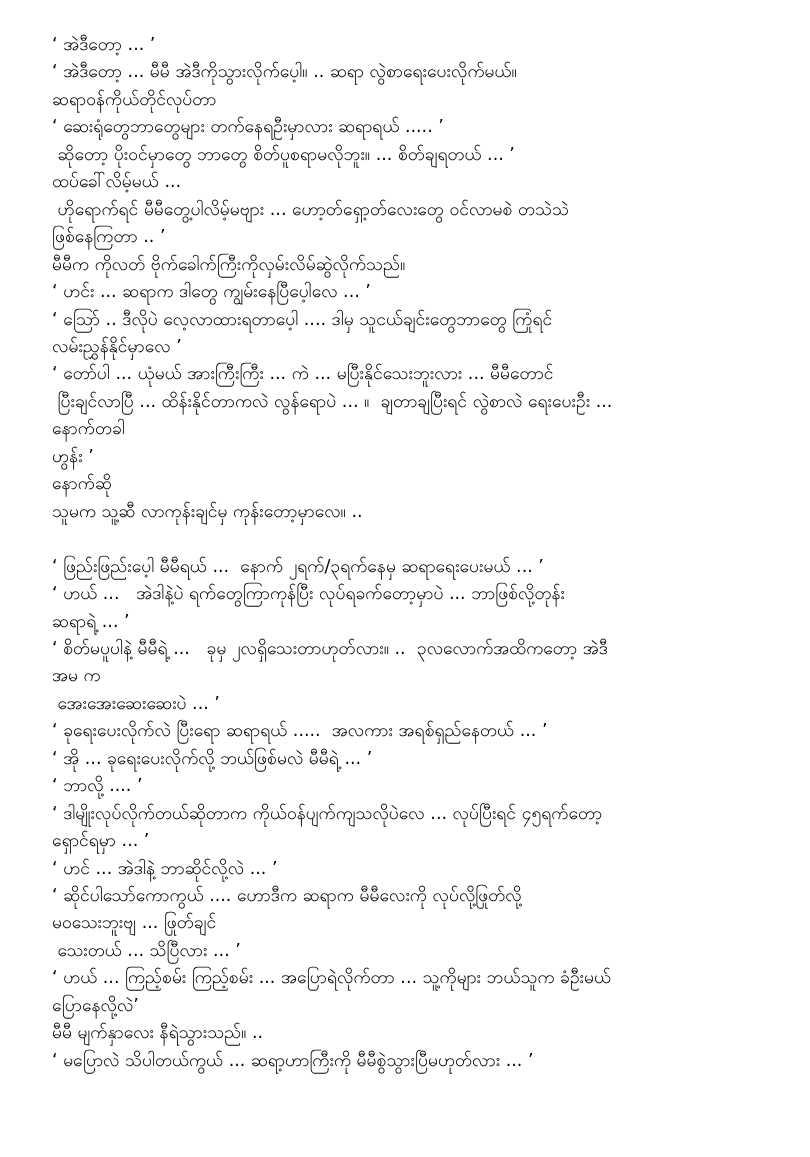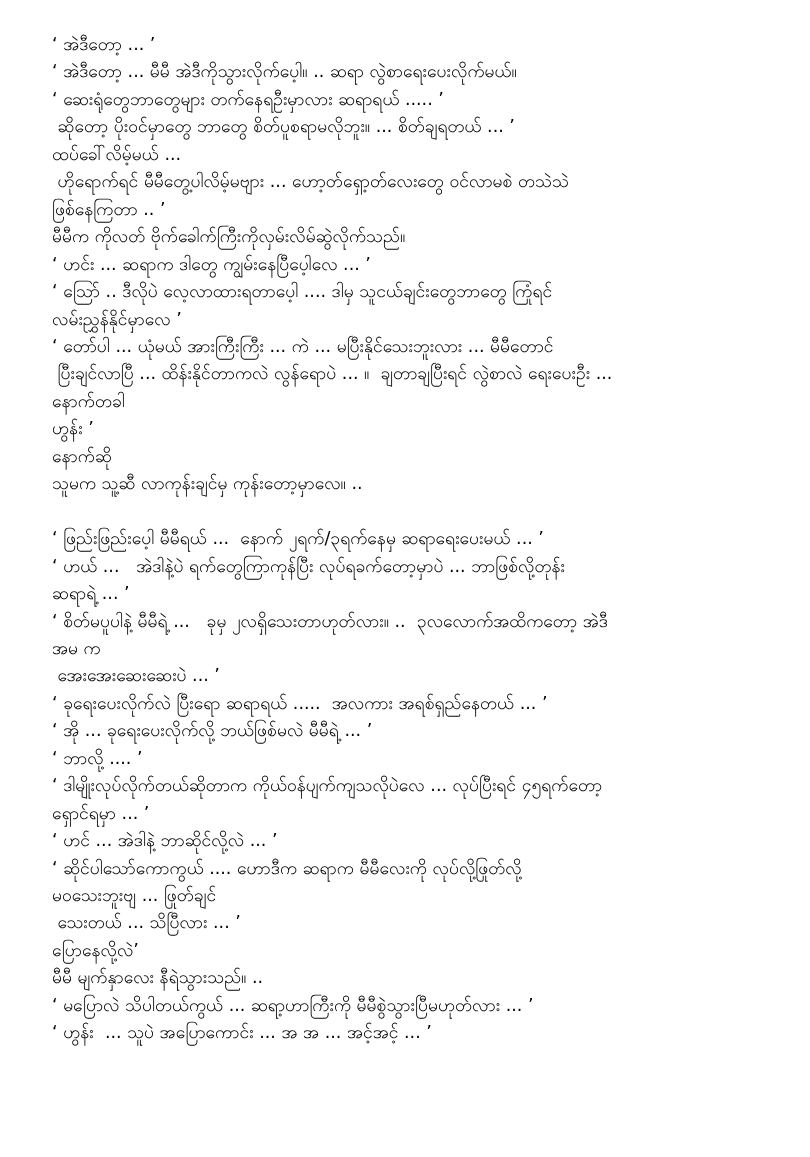--- a/index.html
+++ b/index.html
@@ -32,20 +32,21 @@
     overflow: visible;
   }
 </style>
 </head>
 <body>
 
 <div class="page">
   <div class="story">
       <div class="line">‘ အဲဒီတော့ ... ’</div>
       <div class="line">‘ အဲဒီတော့ ... မီမီ အဲဒီကိုသွားလိုက်ပေ့ါ။ .. ဆရာ လွဲစာရေးပေးလိုက်မယ်။</div>
+      <div class="line">ဆရာဝန်ကိုယ်တိုင်လုပ်တာ</div>
       <div class="line">‘ ဆေးရုံတွေဘာတွေများ တက်နေရဦးမှာလား ဆရာရယ် ..... ’</div>
       <div class="line"> ဆိုတော့ ပိုးဝင်မှာတွေ ဘာတွေ စိတ်ပူစရာမလိုဘူး။ ... စိတ်ချရတယ် ... ’</div>
       <div class="line">ထပ်ခေါ်လိမ့်မယ် ...</div>
       <div class="line"> ဟိုရောက်ရင် မီမီတွေ့ပါလိမ့်မဗျား ... ဟော့တ်ရှော့တ်လေးတွေ ဝင်လာမစဲ တသဲသဲ</div>
       <div class="line">ဖြစ်နေကြတာ .. ’</div>
       <div class="line">မီမီက ကိုလတ် ဗိုက်ခေါက်ကြီးကိုလှမ်းလိမ်ဆွဲလိုက်သည်။</div>
       <div class="line">‘ ဟင်း ... ဆရာက ဒါတွေ ကျွမ်းနေပြီပေ့ါလေ ... ’</div>
       <div class="line">‘ သြော် .. ဒီလိုပဲ လေ့လာထားရတာပေ့ါ .... ဒါမှ သူငယ်ချင်းတွေဘာတွေ ကြုံရင်</div>
       <div class="line">လမ်းညွှန်နိုင်မှာလေ ’</div>
       <div class="line">‘ တော်ပါ ... ယုံမယ် အားကြီးကြီး ... ကဲ ... မပြီးနိုင်သေးဘူးလား ... မီမီတောင်</div>
@@ -63,18 +64,18 @@
       <div class="line"> အေးအေးဆေးဆေးပဲ ... ’</div>
       <div class="line">‘ ခုရေးပေးလိုက်လဲ ပြီးရော ဆရာရယ် .....  အလကား အရစ်ရှည်နေတယ် ... ’</div>
       <div class="line">‘ အို ... ခုရေးပေးလိုက်လို့ ဘယ်ဖြစ်မလဲ မီမီရဲ့ ... ’</div>
       <div class="line">‘ ဘာလို့ .... ’</div>
       <div class="line">‘ ဒါမျိုးလုပ်လိုက်တယ်ဆိုတာက ကိုယ်ဝန်ပျက်ကျသလိုပဲလေ ... လုပ်ပြီးရင် ၄၅ရက်တော့</div>
       <div class="line">ရှောင်ရမှာ ... ’</div>
       <div class="line">‘ ဟင် ... အဲဒါနဲ့ ဘာဆိုင်လို့လဲ ... ’</div>
       <div class="line">‘ ဆိုင်ပါသော်ကောကွယ် .... ဟောဒီက ဆရာက မီမီလေးကို လုပ်လို့ဖြုတ်လို့</div>
       <div class="line">မဝသေးဘူးဗျ ... ဖြုတ်ချင်</div>
       <div class="line"> သေးတယ် ... သိပြီလား ... ’</div>
+      <div class="line">‘ ဟယ် ... ကြည့်စမ်း ကြည့်စမ်း ... အပြောရဲလိုက်တာ ... သူ့ကိုများ ဘယ်သူက ခံဦးမယ်</div>
       <div class="line">ပြောနေလို့လဲ’</div>
       <div class="line">မီမီ မျက်နှာလေး နီရဲသွားသည်။ ..</div>
       <div class="line">‘ မပြောလဲ သိပါတယ်ကွယ် ... ဆရာ့ဟာကြီးကို မီမီစွဲသွားပြီမဟုတ်လား ... ’</div>
-      <div class="line">‘ ဟွန်း  ... သူပဲ အပြောကောင်း ... အ အ ... အင့်အင့် ... ’</div>
     </div>
 </div>
 
 </body></html>

